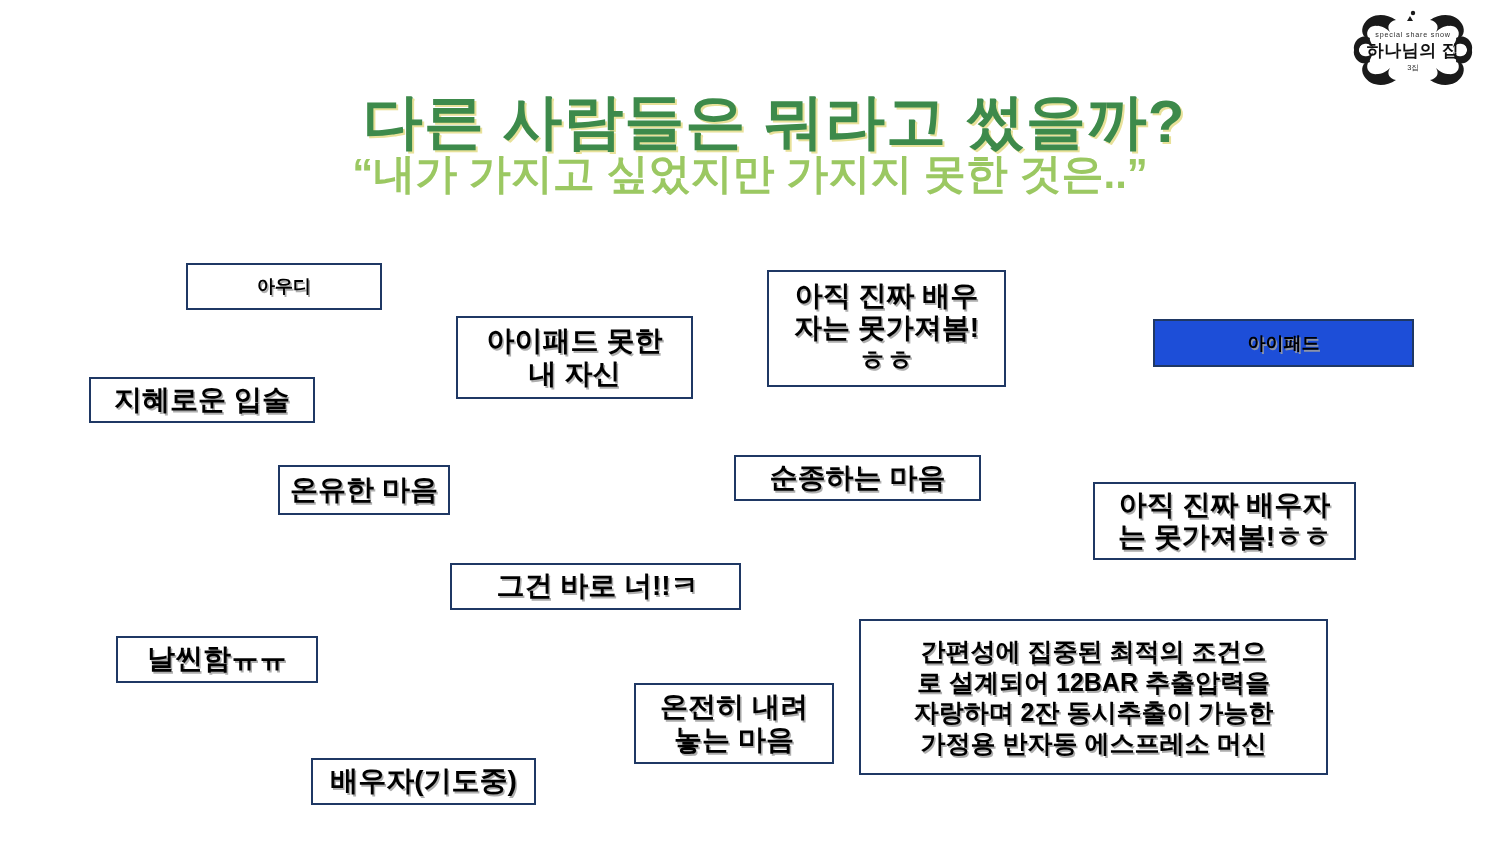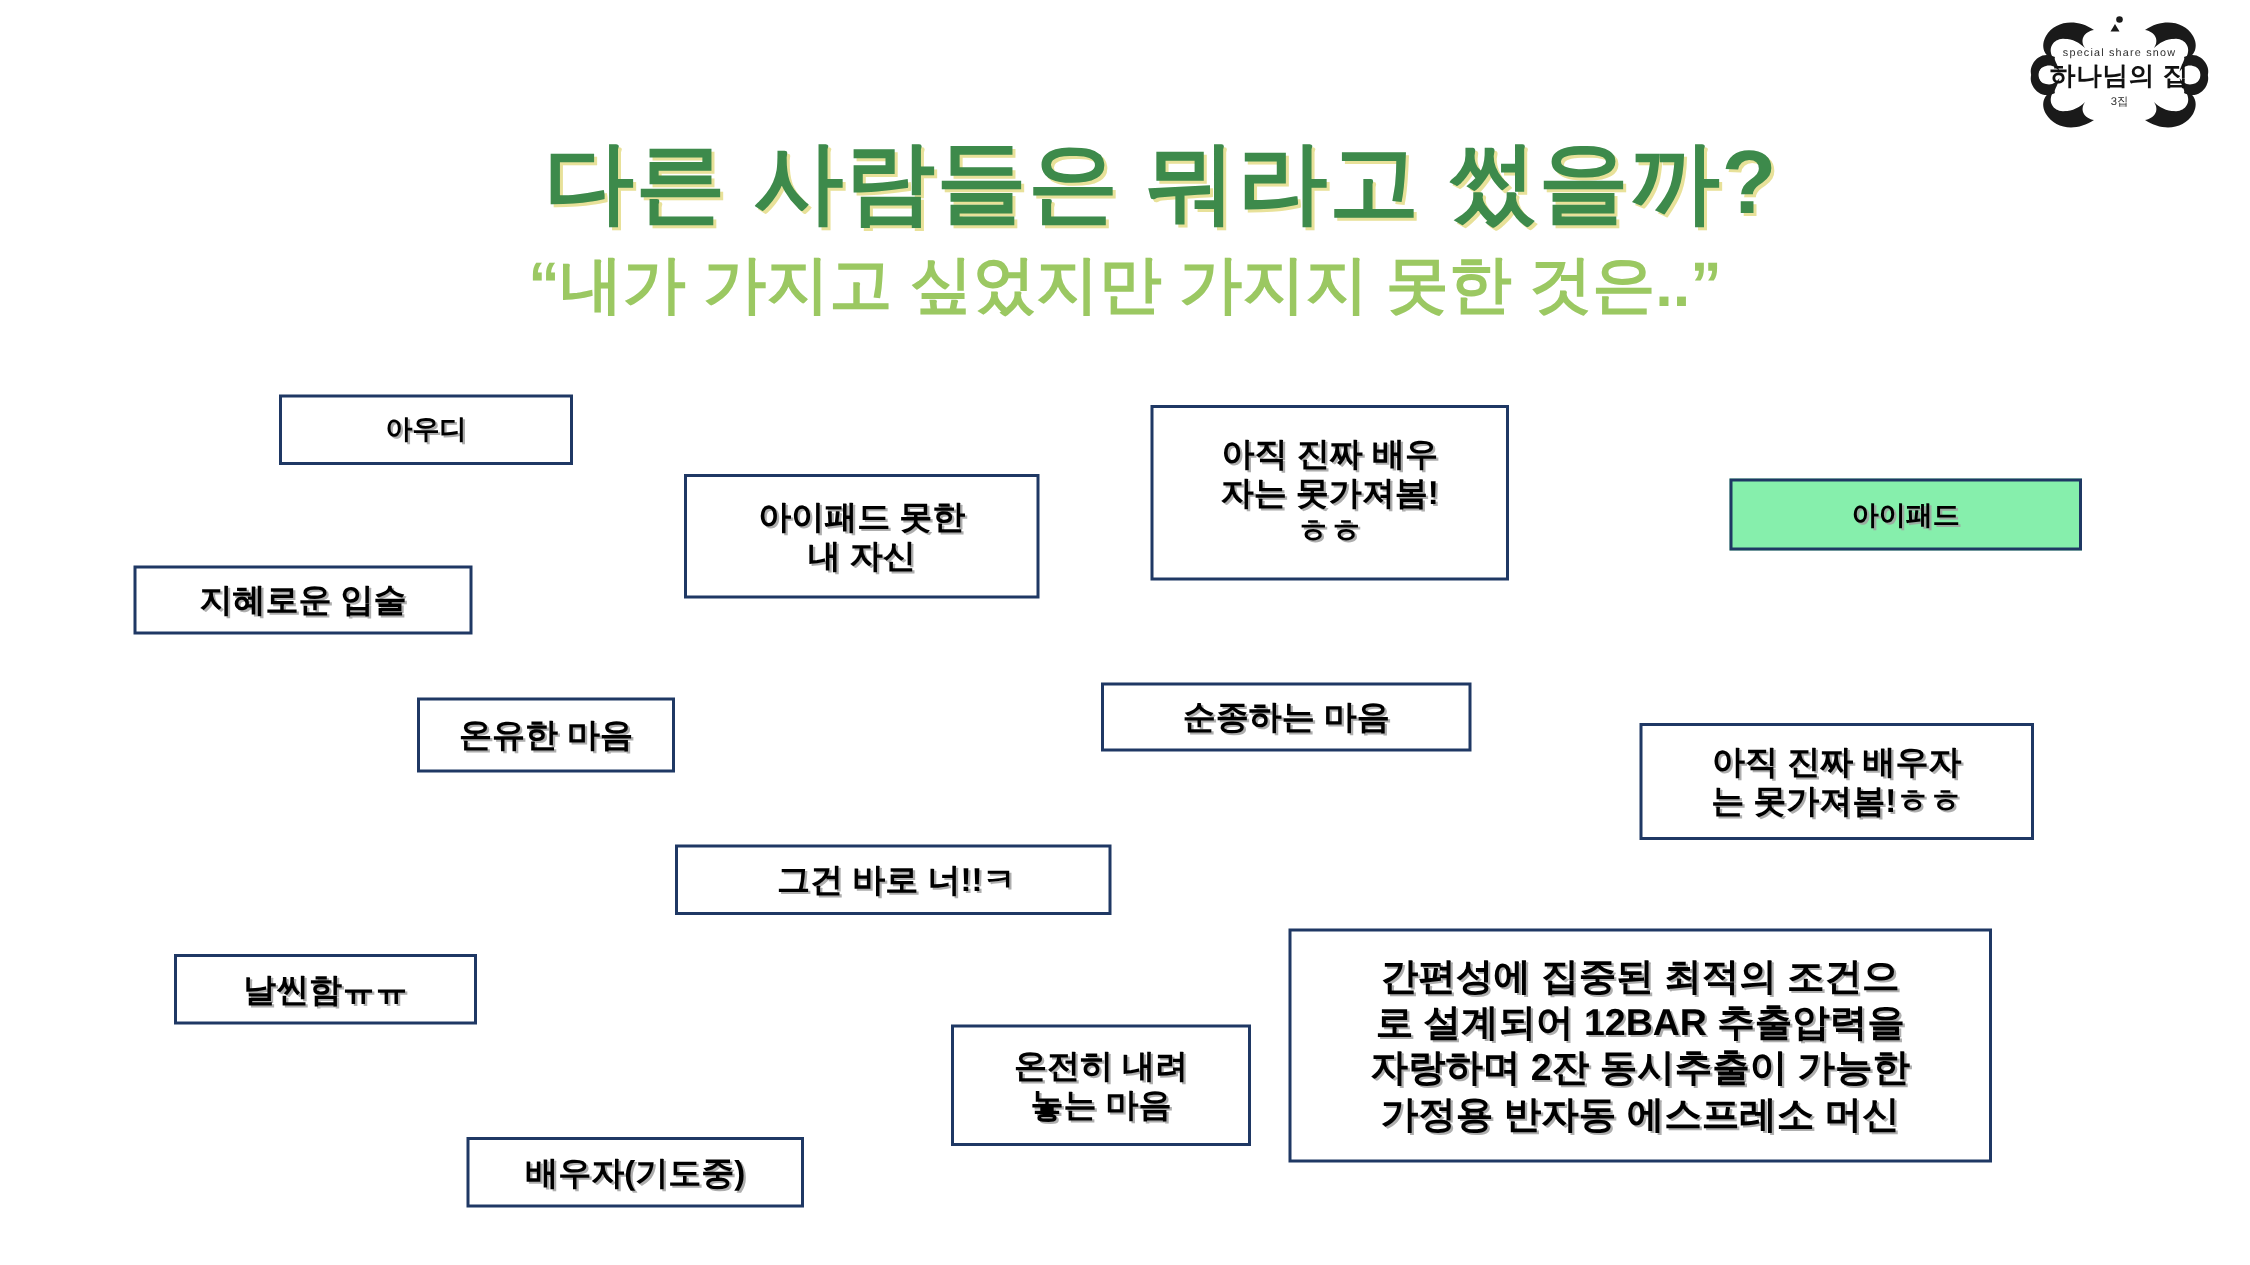--- a/index.html
+++ b/index.html
@@ -55,21 +55,21 @@
   #main-title {
     font-size: 60px;
     font-weight: 700;
     color: #3d8a4b;
     line-height: 1.0;
     letter-spacing: 1px;
     text-shadow: 2px 2px 0 rgba(214,200,70,0.55);
     white-space: nowrap;
   }
   #sub-title {
-    margin-top: 16px;
+    margin-top: 0;
     font-size: 42px;
     font-weight: 700;
     color: #9bc862;
     line-height: 1.05;
     letter-spacing: 0px;
     white-space: nowrap;
   }
 
   
   .answer-box {
@@ -80,21 +80,21 @@
     align-items: center;
     justify-content: center;
     text-align: center;
     color: #000000;
     font-weight: 700;
     line-height: 1.16;
     padding: 4px 10px;
     text-shadow: 1.5px 1.5px 0 rgba(160,160,160,0.85);
     white-space: pre-line;
   }
-  .answer-box.sz-md  { font-size: 22px; }
+  .answer-box.sz-md  { font-size: 28px; }
   .answer-box.sz-lg  { font-size: 18px; }
   .answer-box.sz-big { font-size: 25px; line-height: 1.22; }
 </style>
 </head>
 <body>
 
 <div id="slide" style="background: rgb(255, 255, 255);">
 
 
   <div id="logo">
@@ -133,21 +133,21 @@
   </div>
 
   <div id="answers-layer">
       <div class="answer-box sz-lg" style="left: 186px; top: 263px; width: 196px; height: 47px; border-color: rgb(31, 56, 100); background: rgb(255, 255, 255); color: rgb(0, 0, 0);">아우디</div>
       <div class="answer-box sz-md" style="left: 89px; top: 377px; width: 226px; height: 46px; border-color: rgb(31, 56, 100); background: rgb(255, 255, 255); color: rgb(0, 0, 0);">지혜로운 입술</div>
       <div class="answer-box sz-md" style="left: 456px; top: 316px; width: 237px; height: 83px; border-color: rgb(31, 56, 100); background: rgb(255, 255, 255); color: rgb(0, 0, 0);">아이패드 못한
 내 자신</div>
       <div class="answer-box sz-md" style="left: 767px; top: 270px; width: 239px; height: 117px; border-color: rgb(31, 56, 100); background: rgb(255, 255, 255); color: rgb(0, 0, 0);">아직 진짜 배우
 자는 못가져봄!
 ㅎㅎ</div>
-      <div class="answer-box sz-lg" style="left: 1153px; top: 319px; width: 235px; height: 48px; border-color: rgb(31, 56, 100); background: #86efac; color: rgb(0, 0, 0);">아이패드</div>
+      <div class="answer-box sz-lg" style="left: 1153px; top: 319px; width: 261px; height: 48px; border-color: rgb(31, 56, 100); background: #1d4ed8; color: rgb(0, 0, 0);">아이패드</div>
       <div class="answer-box sz-md" style="left: 278px; top: 465px; width: 172px; height: 50px; border-color: rgb(31, 56, 100); background: rgb(255, 255, 255); color: rgb(0, 0, 0);">온유한 마음</div>
       <div class="answer-box sz-md" style="left: 734px; top: 455px; width: 247px; height: 46px; border-color: rgb(31, 56, 100); background: rgb(255, 255, 255); color: rgb(0, 0, 0);">순종하는 마음</div>
       <div class="answer-box sz-md" style="left: 1093px; top: 482px; width: 263px; height: 78px; border-color: rgb(31, 56, 100); background: rgb(255, 255, 255); color: rgb(0, 0, 0);">아직 진짜 배우자
 는 못가져봄!ㅎㅎ</div>
       <div class="answer-box sz-md" style="left: 450px; top: 563px; width: 291px; height: 47px; border-color: rgb(31, 56, 100); background: rgb(255, 255, 255); color: rgb(0, 0, 0); padding-left: 14px;">그건 바로 너!!ㅋ</div>
       <div class="answer-box sz-md" style="left: 116px; top: 636px; width: 202px; height: 47px; border-color: rgb(31, 56, 100); background: rgb(255, 255, 255); color: rgb(0, 0, 0);">날씬함ㅠㅠ</div>
       <div class="answer-box sz-md" style="left: 594px; top: 683px; width: 200px; height: 81px; border-color: rgb(31, 56, 100); background: rgb(255, 255, 255); color: rgb(0, 0, 0); margin-left: 40px;">온전히 내려
 놓는 마음</div>
       <div class="answer-box sz-md" style="left: 311px; top: 758px; width: 225px; height: 47px; border-color: rgb(31, 56, 100); background: rgb(255, 255, 255); color: rgb(0, 0, 0);">배우자(기도중)</div>
       <div class="answer-box sz-big" style="left: 859px; top: 619px; width: 469px; height: 156px; border-color: rgb(31, 56, 100); background: rgb(255, 255, 255); color: rgb(0, 0, 0);">간편성에 집중된 최적의 조건으

